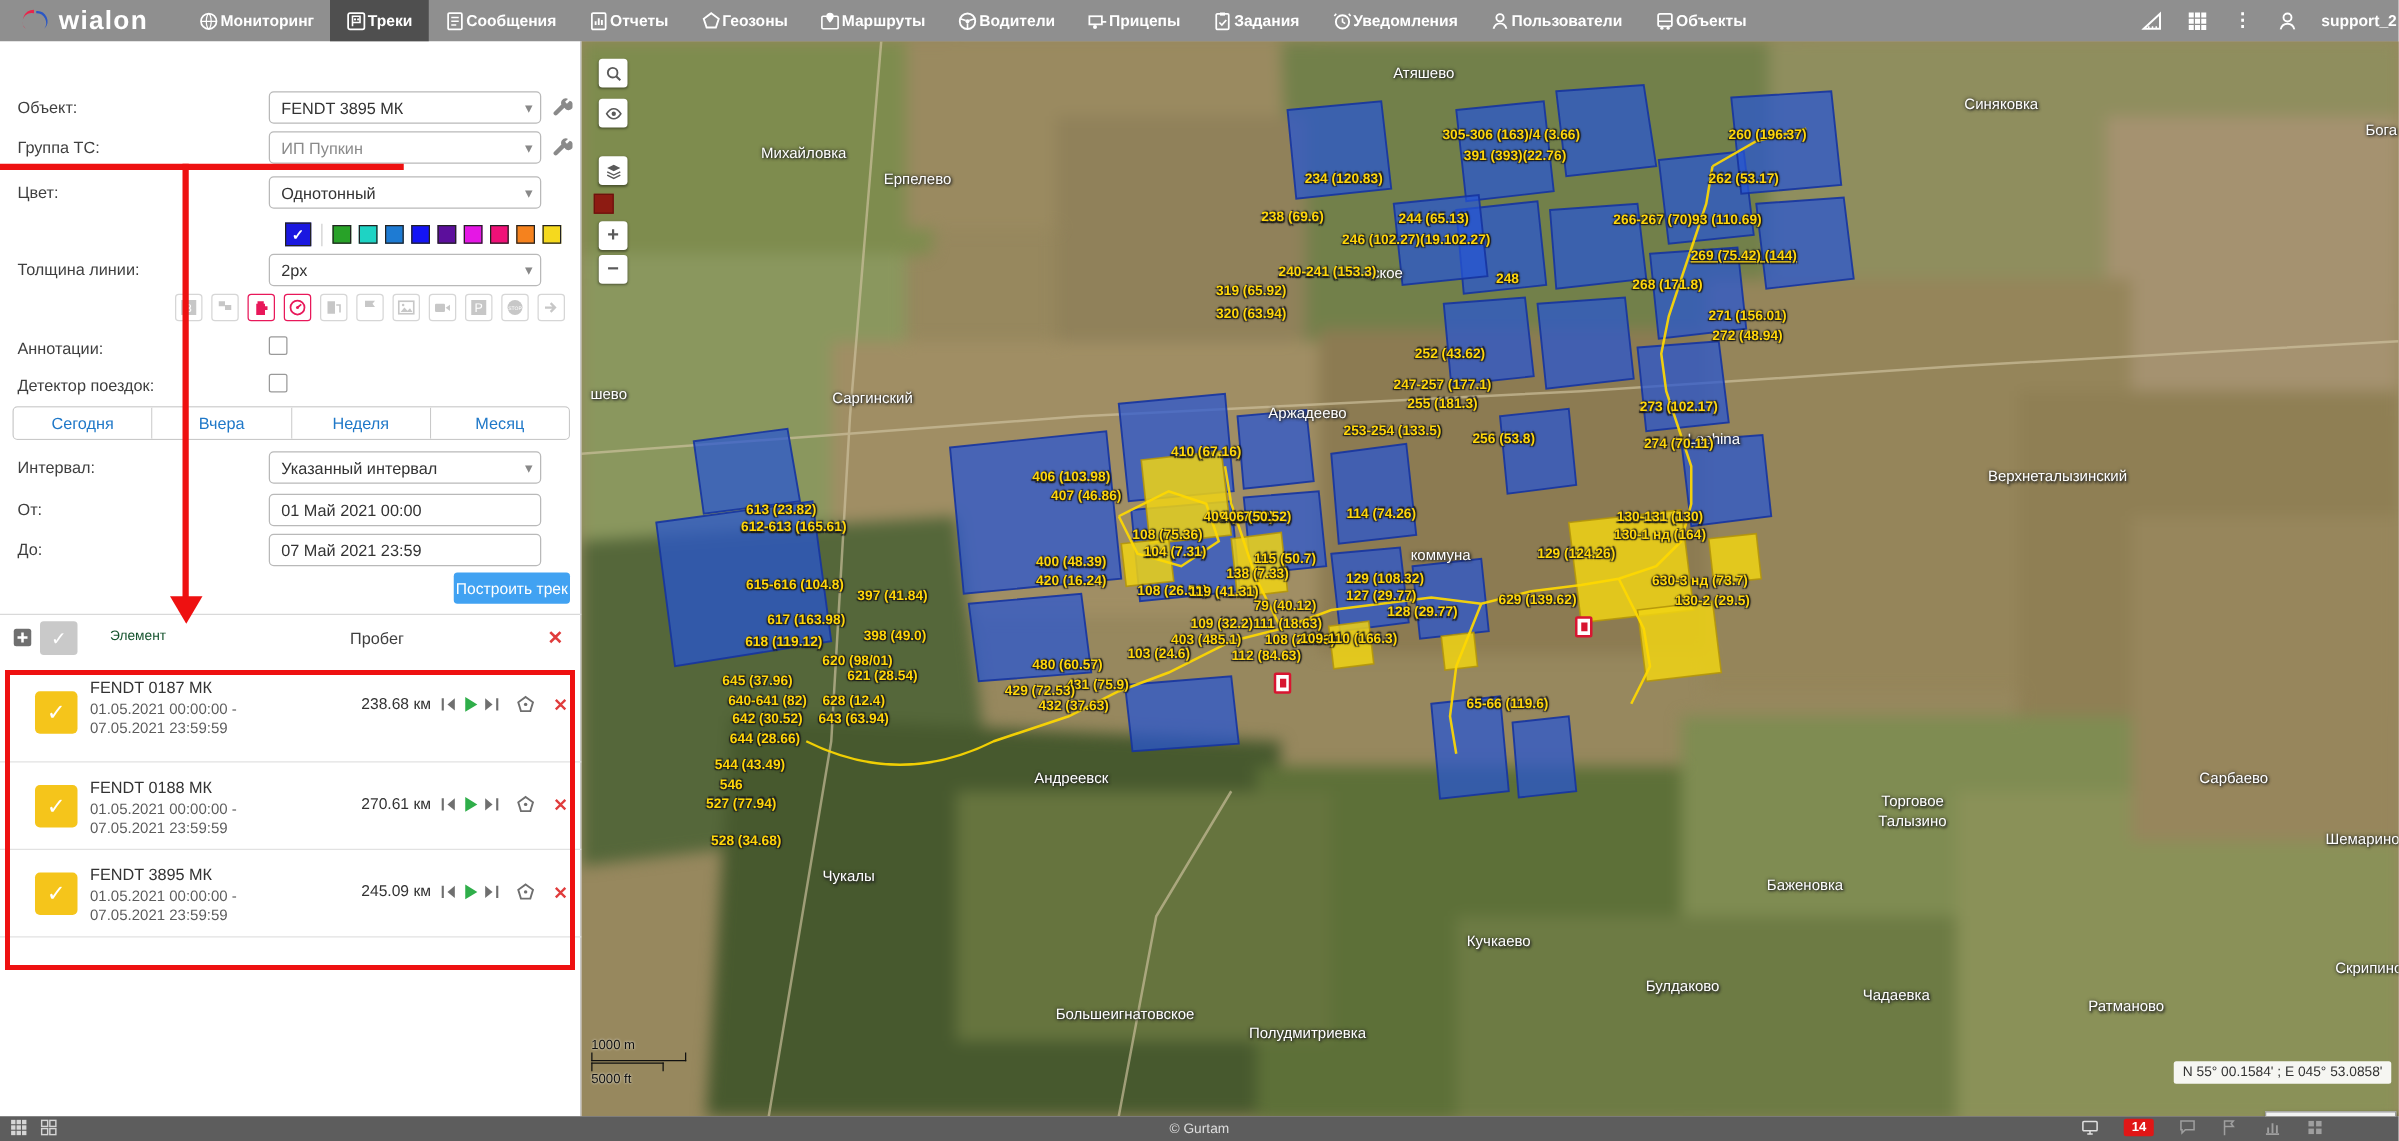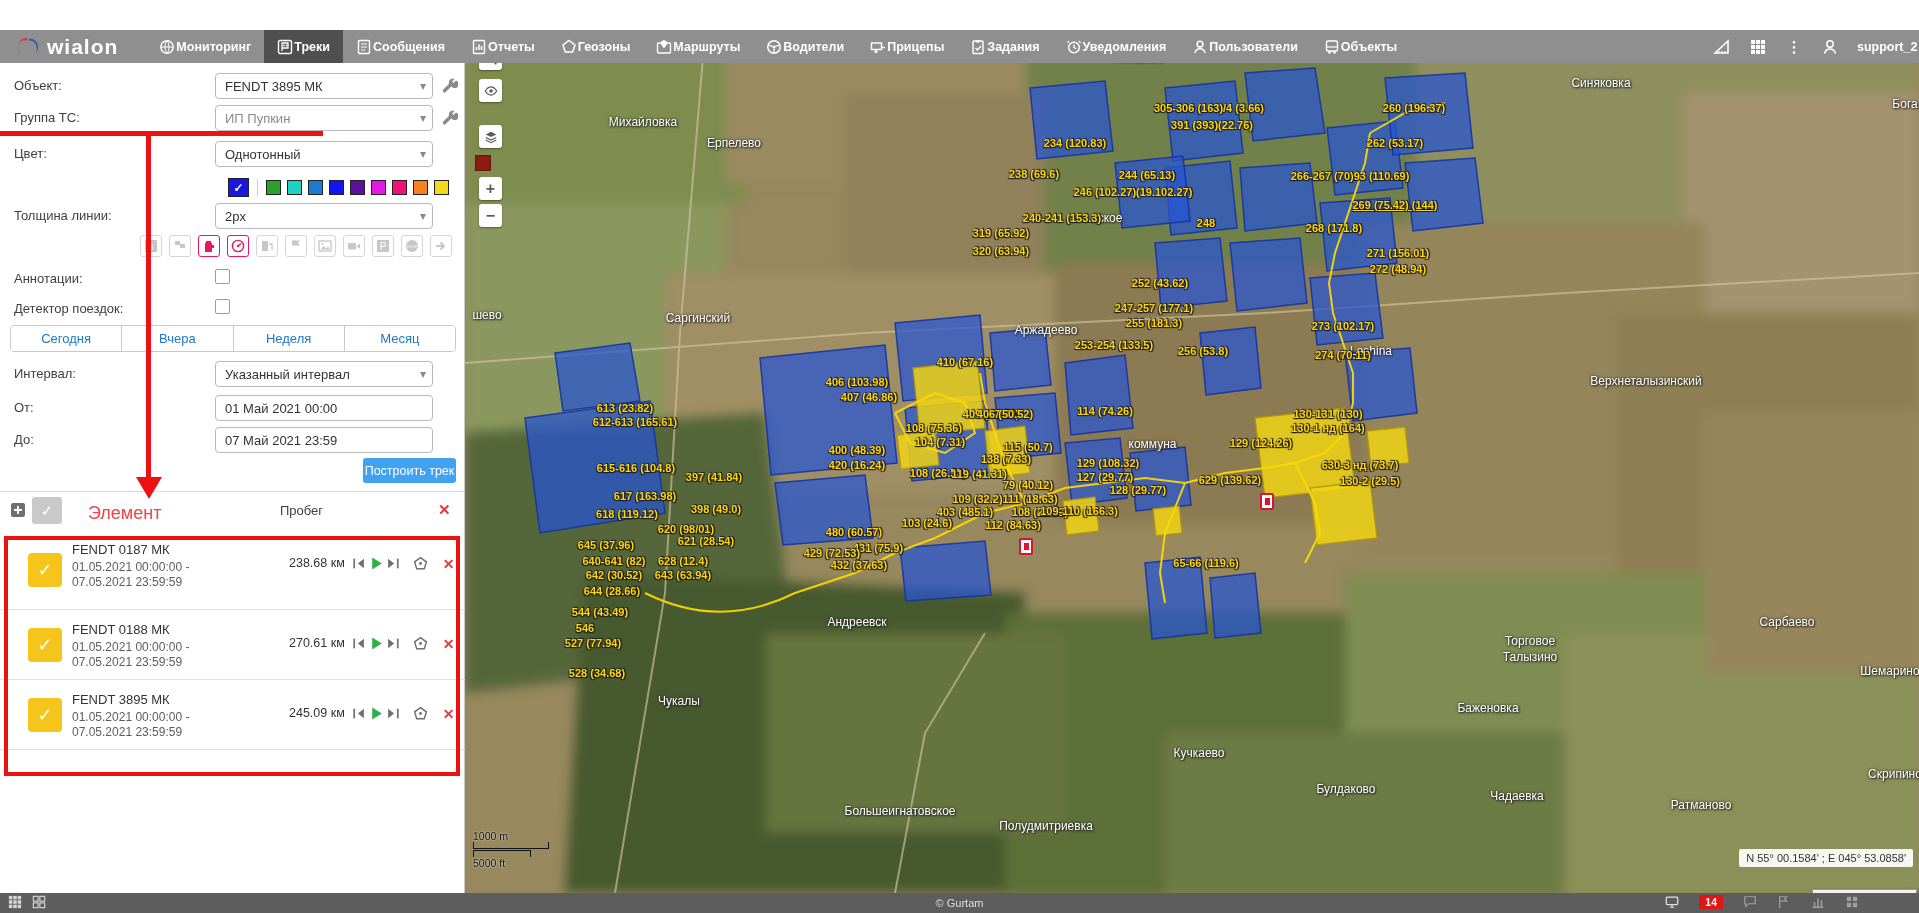--- a/index.html
+++ b/index.html
@@ -1,20 +1,20 @@
 <!DOCTYPE html>
 <html><head>
 <meta charset="utf-8">
 <style>
   * { margin:0; padding:0; box-sizing:border-box; }
   html,body { width:1919px; height:913px; overflow:hidden; font-family:"Liberation Sans",sans-serif; background:#fff; }
   .app { position:relative; width:1919px; height:913px; }
 
   
-  .navbar { position:absolute; left:0; top:0; width:1919px; height:33px; background:#8f8f8f; display:flex; align-items:stretch; color:#fff; z-index:50;margin-top:30px; }
+  .navbar { position:absolute; left:0; top:0; width:1919px; height:33px; background:#8f8f8f; display:flex; align-items:stretch; color:#fff; z-index:50; }
   .logo { display:flex; align-items:center; gap:7px; padding:0 28px 0 18px; }
   .logo-text { font-size:21px; font-weight:bold; letter-spacing:1px; color:#fff; }
   .nav-items { display:flex; align-items:stretch; }
   .nav-item { display:flex; align-items:center; gap:1px; padding:0 13px; font-size:12.5px; font-weight:bold; cursor:pointer; white-space:nowrap; }
   .nav-item.active { background:#4f4f4f; }
   .nav-item svg { width:16px; height:16px; }
   .nav-right { margin-left:auto; display:flex; align-items:center; gap:18px; padding-right:0; }
   .nav-right .nicon { width:18px; height:18px; display:flex; align-items:center; justify-content:center; }
   .kebab { font-size:15px; font-weight:bold; letter-spacing:0; line-height:5px; }
   .username { font-size:12.5px; font-weight:bold; white-space:nowrap; width:62px; overflow:hidden; }
@@ -38,21 +38,21 @@
   .sicon.dis { opacity:.55; }
   .checkbox { position:absolute; left:215px; width:15px; height:15px; border:1px solid #9a9a9a; border-radius:2px; background:#fff; }
   .tabs { position:absolute; left:10px; top:292px; width:446px; height:27px; display:flex; border:1px solid #c9c9c9; border-radius:4px; overflow:hidden; }
   .tab { flex:1; display:flex; align-items:center; justify-content:center; font-size:13px; color:#1f78c8; background:#fff; border-right:1px solid #c9c9c9; cursor:pointer; }
   .tab:last-child { border-right:none; }
   .build-btn { position:absolute; left:363px; top:425px; width:93px; height:25px; background:#41a2f2; color:#fff; font-size:12.5px; border:none; border-radius:3px; cursor:pointer; }
   .list-divider { position:absolute; left:0; top:458px; width:465px; height:1px; background:#d9d9d9; }
   .list-header { position:absolute; left:0; top:462px; width:465px; height:32px; }
   .plus-btn { position:absolute; left:10px; top:7px; width:16px; height:16px; color:#6f6f6f; }
   .hdr-check { position:absolute; left:32px; top:2px; width:30px; height:27px; background:#c9c9c9; border-radius:3px; color:#fff; font-size:15px; display:flex; align-items:center; justify-content:center; }
-  .hdr-el { position:absolute; left:88px; top:8px; font-size:18px; color:#ef4444; }
+  .hdr-el { position:absolute; left:88px; top:8px; font-size:11px; color:#14532d; }
   .hdr-mil { position:absolute; left:280px; top:8px; font-size:13px; color:#3f3f3f; }
   .hdr-x { position:absolute; left:438px; top:6px; font-size:15px; color:#e03c3c; font-weight:bold; cursor:pointer; }
   .rows { position:absolute; left:0; top:497px; width:465px; }
   .trow { position:relative; width:465px; height:80px; border-bottom:1px solid #e2e2e2; }
   .trow:nth-child(2),.trow:nth-child(3){ height:70px; }
   .row-check { position:absolute; left:28px; top:50%; margin-top:-17px; width:34px; height:34px; background:#f5c51b; border-radius:4px; color:#fff; font-size:18px; display:flex; align-items:center; justify-content:center; cursor:pointer; }
   .row-name { position:absolute; left:72px; top:12px; font-size:13px; color:#333; }
   .row-dates { position:absolute; left:72px; top:30px; width:160px; font-size:12px; color:#5d5d5d; line-height:15px; }
   .row-mil { position:absolute; left:289px; top:26px; width:56px; font-size:12.5px; color:#333; white-space:nowrap; }
   .row-ctl { position:absolute; top:26px; width:15px; height:15px; display:flex; align-items:center; justify-content:center; cursor:pointer; }
@@ -615,21 +615,21 @@
         <div class="mplace" style="left: 642px; top: 185px;">сское</div>
         <div class="mplace" style="left: 906px; top: 318px;">Leshina</div>
         <div class="mplace" style="left: 1181px; top: 348px;">Верхнеталызинский</div>
         <div class="mplace" style="left: 667px; top: 411px; padding-left: 41px;">коммуна</div>
         <div class="mplace" style="left: 392px; top: 589px;">Андреевск</div>
         <div class="mplace" style="left: 214px; top: 668px;">Чукалы</div>
         <div class="mplace" style="left: 1322px; top: 589px;">Сарбаево</div>
         <div class="mplace" style="left: 1065px; top: 608px;">Торговое</div>
         <div class="mplace" style="left: 1065px; top: 624px;">Талызино</div>
         <div class="mplace" style="left: 1425px; top: 638px;">Шемарино</div>
-        <div class="mplace" style="left: 979px; top: 675px; margin-left: 44px;">Баженовка</div>
+        <div class="mplace" style="left: 979px; top: 675px;">Баженовка</div>
         <div class="mplace" style="left: 734px; top: 720px;">Кучкаево</div>
         <div class="mplace" style="left: 881px; top: 756px;">Булдаково</div>
         <div class="mplace" style="left: 1052px; top: 763px;">Чадаевка</div>
         <div class="mplace" style="left: 1236px; top: 772px;">Ратманово</div>
         <div class="mplace" style="left: 1430px; top: 741px;">Скрипино</div>
         <div class="mplace" style="left: 435px; top: 778px;">Большеигнатовское</div>
         <div class="mplace" style="left: 581px; top: 793px;">Полудмитриевка</div>
       </div>
     <div id="map-labels">
         <div class="mlabel" style="left: 744px; top: 75px;">305-306 (163)/4 (3.66)</div>

